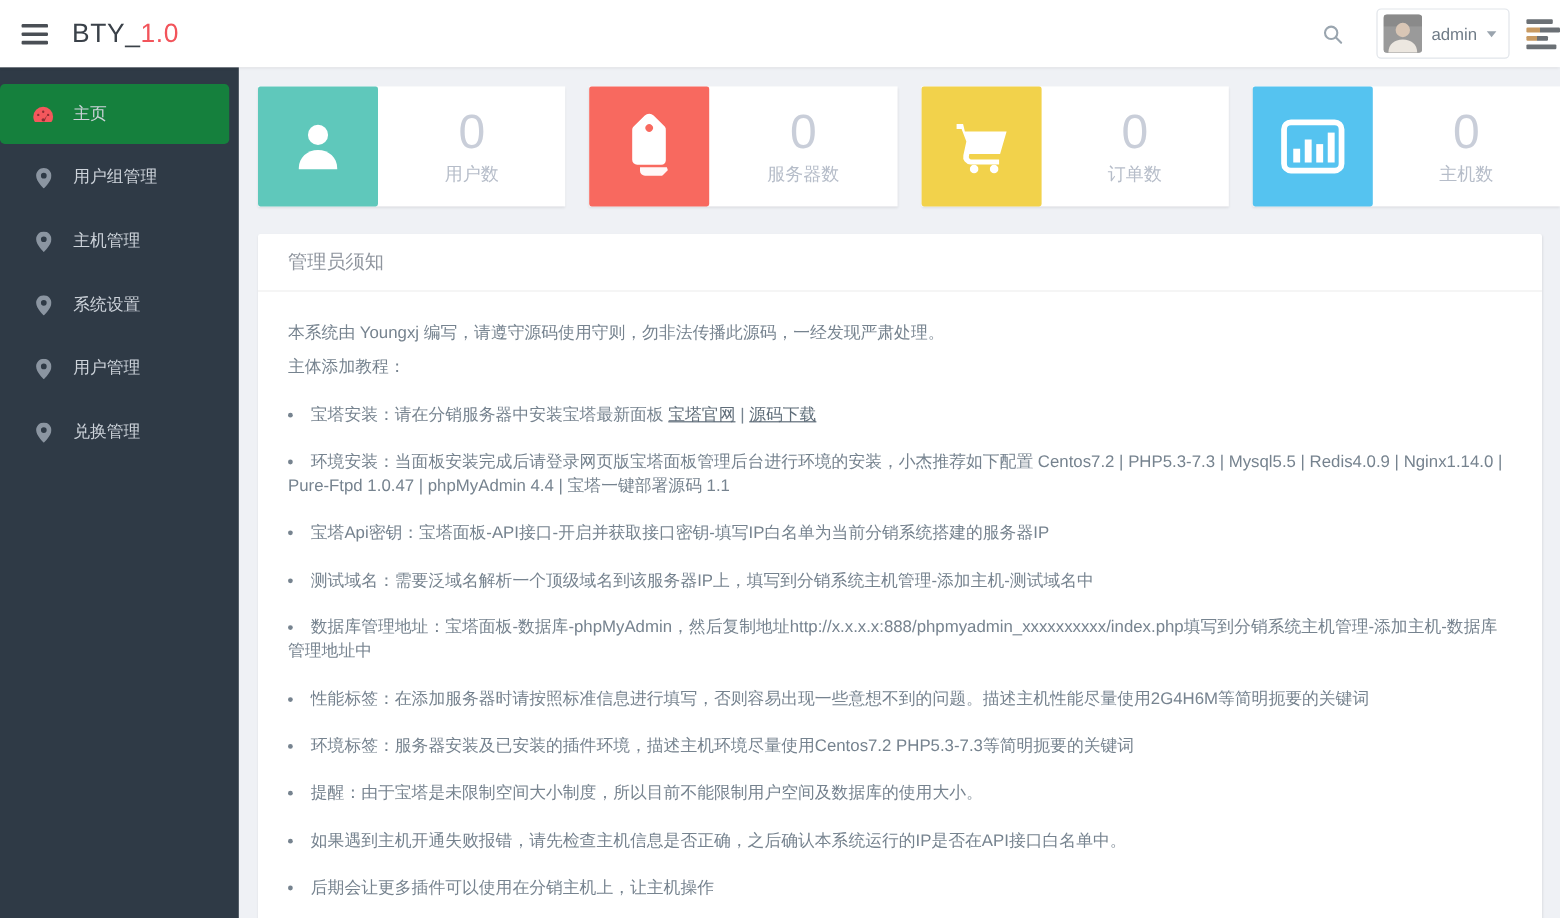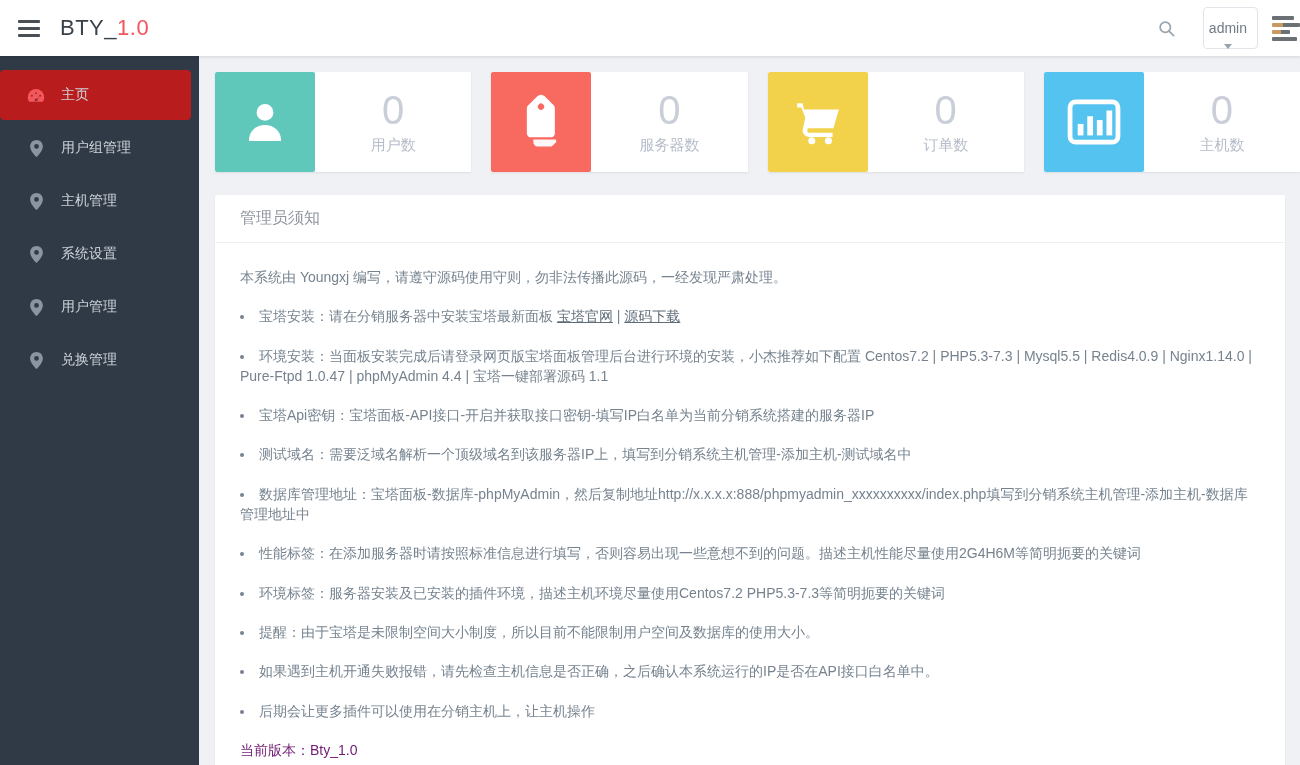--- a/index.html
+++ b/index.html
@@ -7,37 +7,37 @@
 
   
   .topbar { position:relative; z-index:5; height:56px; background:#ffffff; display:flex; align-items:center; padding:0 0 0 10px; box-shadow:0 1px 3px rgba(0,0,0,.12); }
   .hamburger { width:38px; height:38px; display:flex; flex-direction:column; justify-content:center; gap:4px; padding:0 8px; cursor:pointer; }
   .hamburger span { display:block; height:3px; background:#4a4f55; border-radius:1px; }
   .logo { font-size:22px; letter-spacing:.5px; margin-left:12px; cursor:pointer; }
   .logo .dark { color:#3a4149; }
   .logo .red  { color:#f2545b; }
   .topbar-right { margin-left:auto; display:flex; align-items:center; }
   .search-btn { width:40px; height:40px; display:flex; align-items:center; justify-content:center; cursor:pointer; margin-right:16px; }
-  .userbox { display:flex; align-items:center; gap:8px; border:1px solid #e1e5ea; border-radius:4px; background:#fff; padding:4px 10px 4px 5px; height:42px; cursor:pointer;flex-direction:column; }
+  .userbox { display:flex; align-items:center; gap:8px; border:1px solid #e1e5ea; border-radius:4px; background:#fff; padding:4px 10px 4px 5px; height:42px; cursor:pointer; }
   .avatar { width:32px; height:32px; border-radius:3px; overflow:hidden; background:#8f8f8f; }
   .uname { font-size:14px; color:#6f7b87; }
   .caret { width:0; height:0; border-left:4px solid transparent; border-right:4px solid transparent; border-top:5px solid #9aa4ae; }
   .bars-icon { display:flex; flex-direction:column; gap:3px; align-items:flex-start; margin-left:14px; width:28px; cursor:pointer; }
   .bars-icon i { display:block; height:4px; border-radius:1px; }
   .bars-icon .b1 { width:22px; background:#6b7075; }
   .bars-icon .b2 { width:28px; background:linear-gradient(90deg,#c89a62 40%,#6b7075 40%); }
   .bars-icon .b3 { width:18px; background:linear-gradient(90deg,#c89a62 50%,#6b7075 50%); }
   .bars-icon .b4 { width:25px; background:#6b7075; }
 
   
   .layout { display:flex; height:709px; }
   .sidebar { width:199px; background:#2f3a46; flex:none; padding-top:14px; }
   .nav-item { display:flex; align-items:center; height:50px; padding:0 0 0 27px; margin:0 8px 3px 0; color:#cdd3da; font-size:14px; cursor:pointer; border-radius:4px; }
   .nav-item .nicon { width:18px; display:flex; justify-content:center; margin-right:16px; }
-  .nav-item.active { background:#b91c1c;text-align:center; }
+  .nav-item.active { background:#15803d;text-align:center; }
 
   .content { flex:1; padding:16px 15px 0 16px; }
 
   
   .cards { display:flex; gap:20px; margin-right:-15px; }
   .card { flex:1; height:100px; display:flex; background:#fff; box-shadow:0 1px 2px rgba(0,0,0,.08); }
   .card-icon { width:100px; height:100px; flex:none; display:flex; align-items:center; justify-content:center; border-radius:2px; }
   .ci-teal   { background:#5fc8bb; }
   .ci-red    { background:#f8695f; }
   .ci-yellow { background:#f2d24b; }
@@ -213,20 +213,21 @@
           <div class="card-lbl">主机数</div>
         </div>
       </div>
 
     </div>
 
     <section class="panel">
       <div class="panel-header">管理员须知</div>
       <div class="panel-body">
         <p>本系统由 Youngxj 编写，请遵守源码使用守则，勿非法传播此源码，一经发现严肃处理。</p>
+        <p>主体添加教程：</p>
         <ul>
           <li><span>宝塔安装：请在分销服务器中安装宝塔最新面板 </span><a class="plink">宝塔官网</a><span> | </span><a class="plink">源码下载</a></li>
           <li>环境安装：当面板安装完成后请登录网页版宝塔面板管理后台进行环境的安装，小杰推荐如下配置 Centos7.2 | PHP5.3-7.3 | Mysql5.5 | Redis4.0.9 | Nginx1.14.0 | Pure-Ftpd 1.0.47 | phpMyAdmin 4.4 | 宝塔一键部署源码 1.1</li>
           <li>宝塔Api密钥：宝塔面板-API接口-开启并获取接口密钥-填写IP白名单为当前分销系统搭建的服务器IP</li>
           <li>测试域名：需要泛域名解析一个顶级域名到该服务器IP上，填写到分销系统主机管理-添加主机-测试域名中</li>
           <li>数据库管理地址：宝塔面板-数据库-phpMyAdmin，然后复制地址http://x.x.x.x:888/phpmyadmin_xxxxxxxxxx/index.php填写到分销系统主机管理-添加主机-数据库管理地址中</li>
           <li>性能标签：在添加服务器时请按照标准信息进行填写，否则容易出现一些意想不到的问题。描述主机性能尽量使用2G4H6M等简明扼要的关键词</li>
           <li>环境标签：服务器安装及已安装的插件环境，描述主机环境尽量使用Centos7.2 PHP5.3-7.3等简明扼要的关键词</li>
           <li>提醒：由于宝塔是未限制空间大小制度，所以目前不能限制用户空间及数据库的使用大小。</li>
           <li>如果遇到主机开通失败报错，请先检查主机信息是否正确，之后确认本系统运行的IP是否在API接口白名单中。</li>

